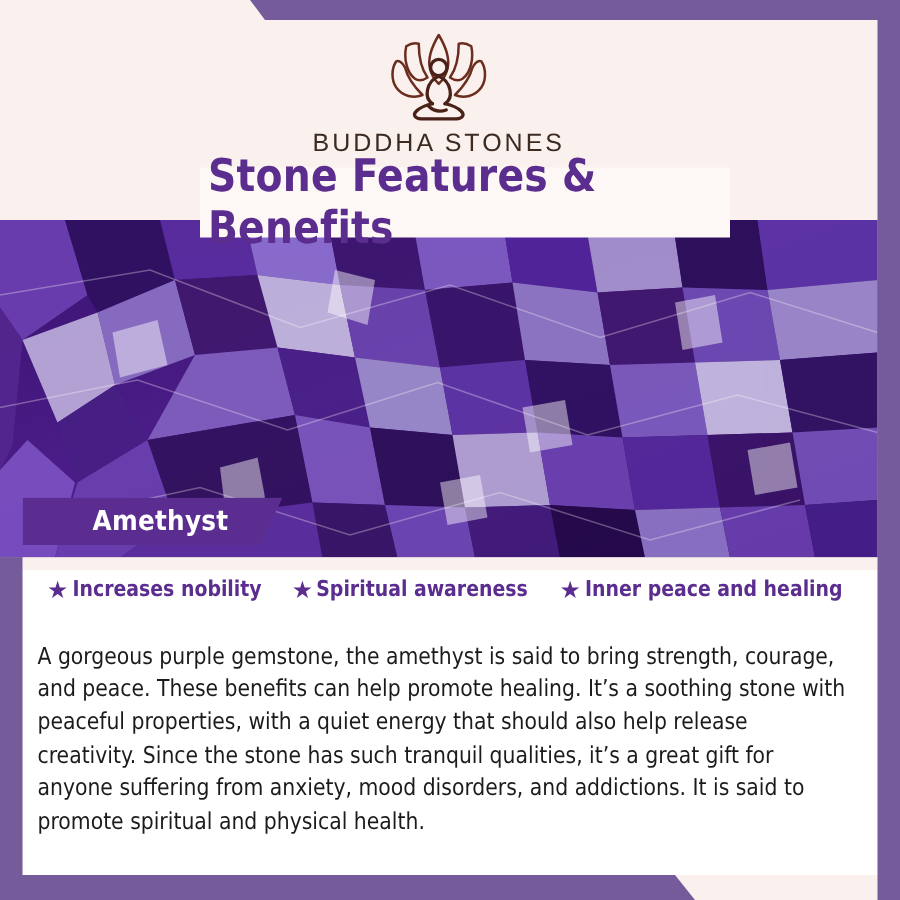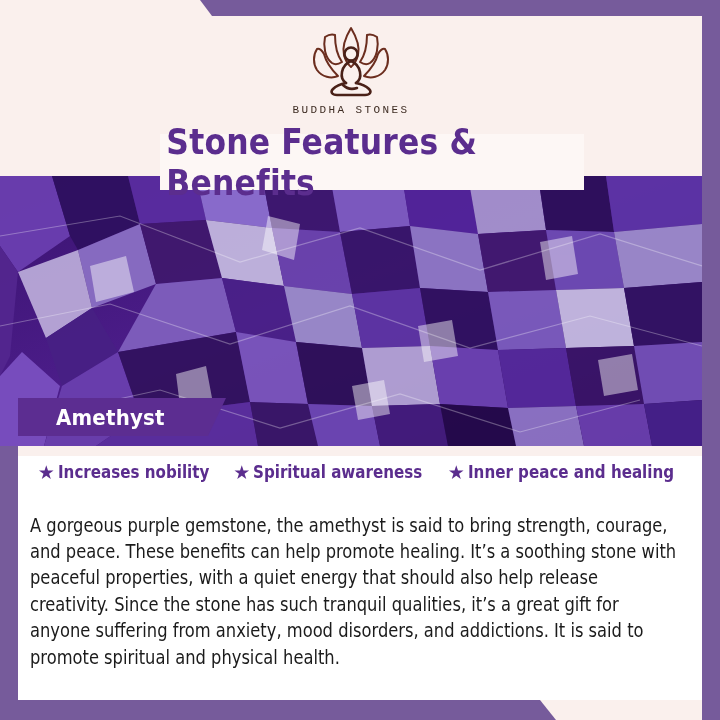--- a/index.html
+++ b/index.html
@@ -59,22 +59,22 @@
   .logo-wrap {
     position: absolute;
     top: 6px; left: 0; right: 0;
     display: flex;
     flex-direction: column;
     align-items: center;
   }
   .logo-mark { width: 120px; height: 78px; display:block; }
   .logo-word {
     margin-top: 4px;
-    font-family: Liberation Mono, monospace;
-    font-size: 11px;
+    font-family: Liberation Sans, sans-serif;
+    font-size: 20px;
     letter-spacing: 2.4px;
     color: #3d2b22;
     font-weight: 400;
   }
   .title-plate {
     position: absolute;
     left: 148px; top: 118px;
     width: 424px; height: 56px;
     background: #fdf7f5;
     display: flex;
@@ -107,21 +107,21 @@
     left: 18px; bottom: 10px;
     height: 38px;
     width: 208px;
     background: #5c2d91;
     clip-path: polygon(0 0, 208px 0, 190px 38px, 0 38px);
     display: flex;
     align-items: center;
     z-index: 4;
   }
   .stone-banner-label {
-    margin-left: 38px;
+    margin-left: 56px;
     color: #ffffff;
     font-family: "Liberation Sans Narrow", "DejaVu Sans Condensed", "Liberation Sans", sans-serif;
     font-weight: 700;
     font-size: 22px;
     letter-spacing: 0.2px;
   }
 
   
   .content {
     position: absolute;

